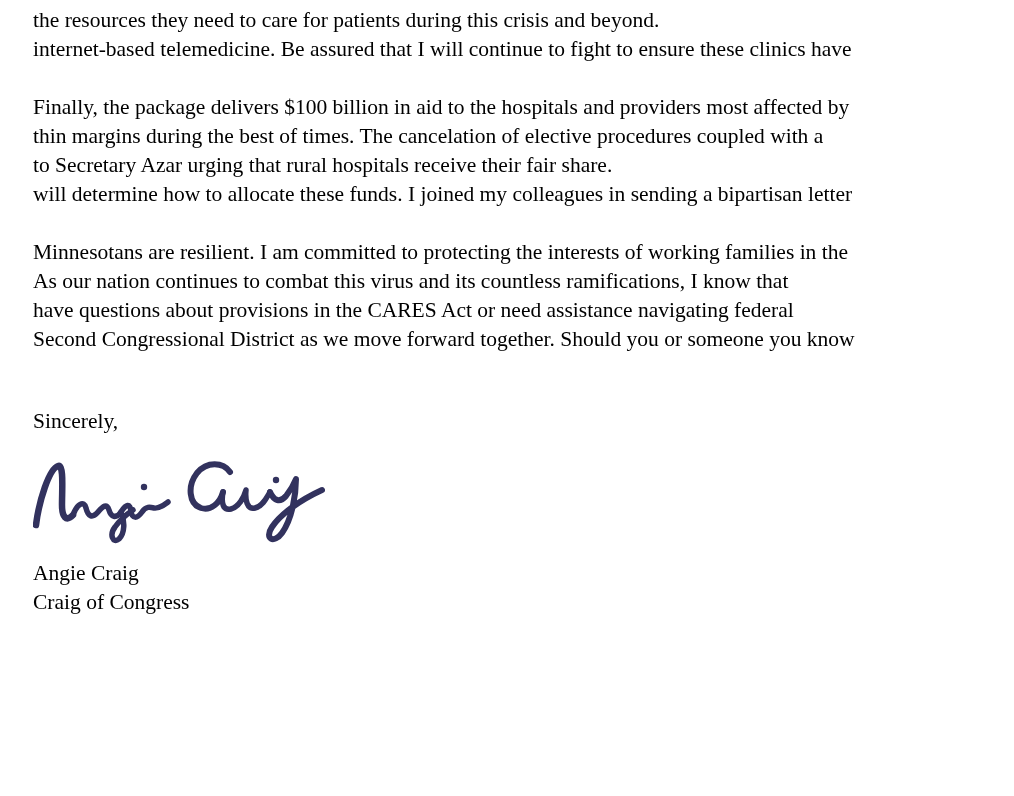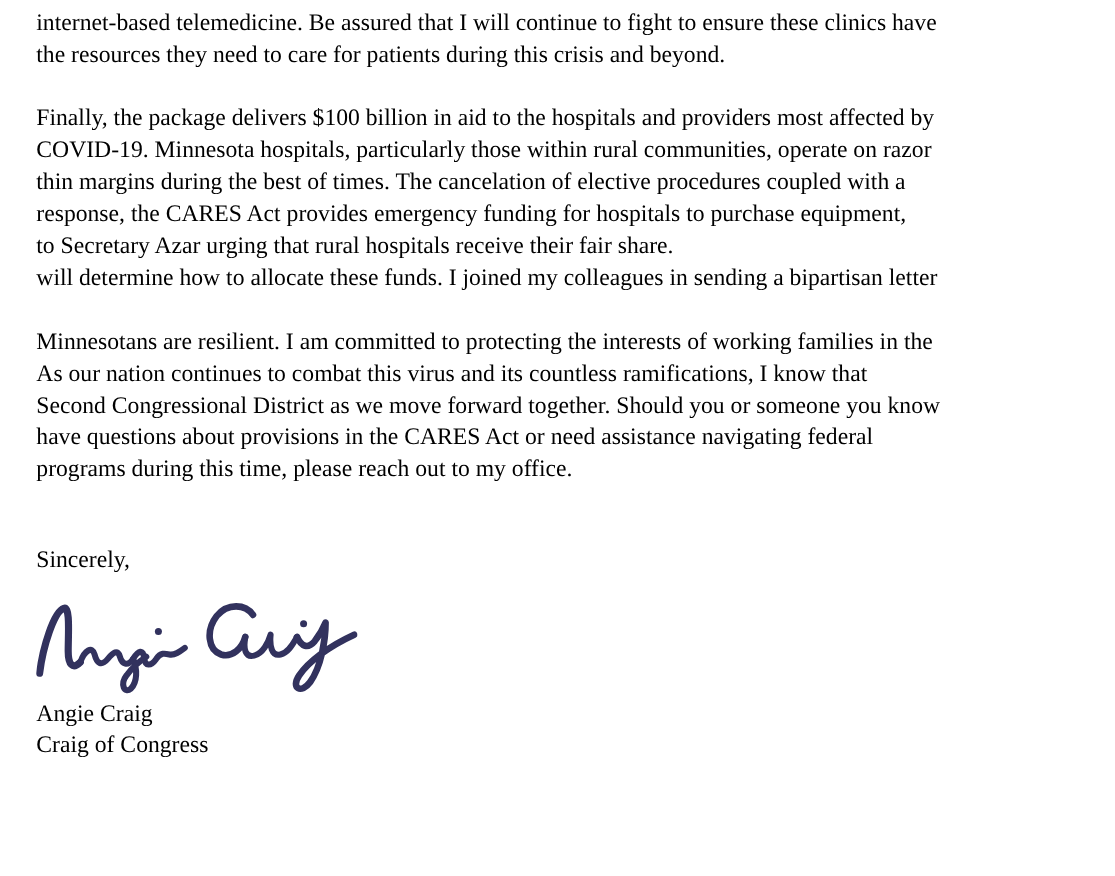--- a/index.html
+++ b/index.html
@@ -20,48 +20,45 @@
     width: 950px;
     font-size: 21.5px;
     line-height: 29px;
   }
   .para { margin: 0 0 29px 0; }
   .para:last-of-type { margin-bottom: 0; }
   .line { white-space: pre; }
   .closing { margin-top: 53px; }
   .signature-wrap { margin-top: 23px; height: 88px; }
   .signature-wrap svg { display: block; }
-  .sender-block { margin-top: 0; }
+  .sender-block { margin-top: 12px; }
 </style>
 </head>
 <body>
 
 <div class="page">
   <div class="content">
 
     <div class="para">
+      <div class="line">the resources they need to care for patients during this crisis and beyond.</div>
       <div class="line">internet-based telemedicine. Be assured that I will continue to fight to ensure these clinics have</div>
-      <div class="line">the resources they need to care for patients during this crisis and beyond.</div>
     </div>
 
     <div class="para">
       <div class="line">Finally, the package delivers $100 billion in aid to the hospitals and providers most affected by</div>
-      <div class="line">COVID-19. Minnesota hospitals, particularly those within rural communities, operate on razor</div>
       <div class="line">thin margins during the best of times. The cancelation of elective procedures coupled with a</div>
-      <div class="line">response, the CARES Act provides emergency funding for hospitals to purchase equipment,</div>
       <div class="line">to Secretary Azar urging that rural hospitals receive their fair share.</div>
       <div class="line">will determine how to allocate these funds. I joined my colleagues in sending a bipartisan letter</div>
     </div>
 
     <div class="para">
       <div class="line">Minnesotans are resilient. I am committed to protecting the interests of working families in the</div>
       <div class="line">As our nation continues to combat this virus and its countless ramifications, I know that</div>
+      <div class="line">have questions about provisions in the CARES Act or need assistance navigating federal</div>
       <div class="line">Second Congressional District as we move forward together. Should you or someone you know</div>
-      <div class="line">have questions about provisions in the CARES Act or need assistance navigating federal</div>
-      <div class="line">programs during this time, please reach out to my office.</div>
     </div>
 
     <div class="closing line">Sincerely,</div>
 
     <div class="signature-wrap">
       <svg width="292" height="88" viewBox="0 0 292 88" xmlns="http://www.w3.org/2000/svg">
         <g fill="none" stroke-linecap="round" stroke-linejoin="round" stroke="#32325e">
           <path stroke-width="6.5" d="M3,66 C6,42 16,10 25,7 C31,5 29,30 29,46 C29,58 33,63 40,56"></path>
           <path stroke-width="5.5" d="M40,56 C44,45 51,41 53,49 C55,57 59,60 65,53 C70,47 74,44 76,51 C78,58 83,60 88,53 C93,45 97,44 98,52 C99,60 104,60 109,53 C113,47 117,48 121,49 C126,50 131,46 135,43"></path>
           <path stroke-width="5.5" d="M88,53 C92,62 92,74 86,80 C80,85 76,76 82,68 C87,61 94,55 100,51"></path>

